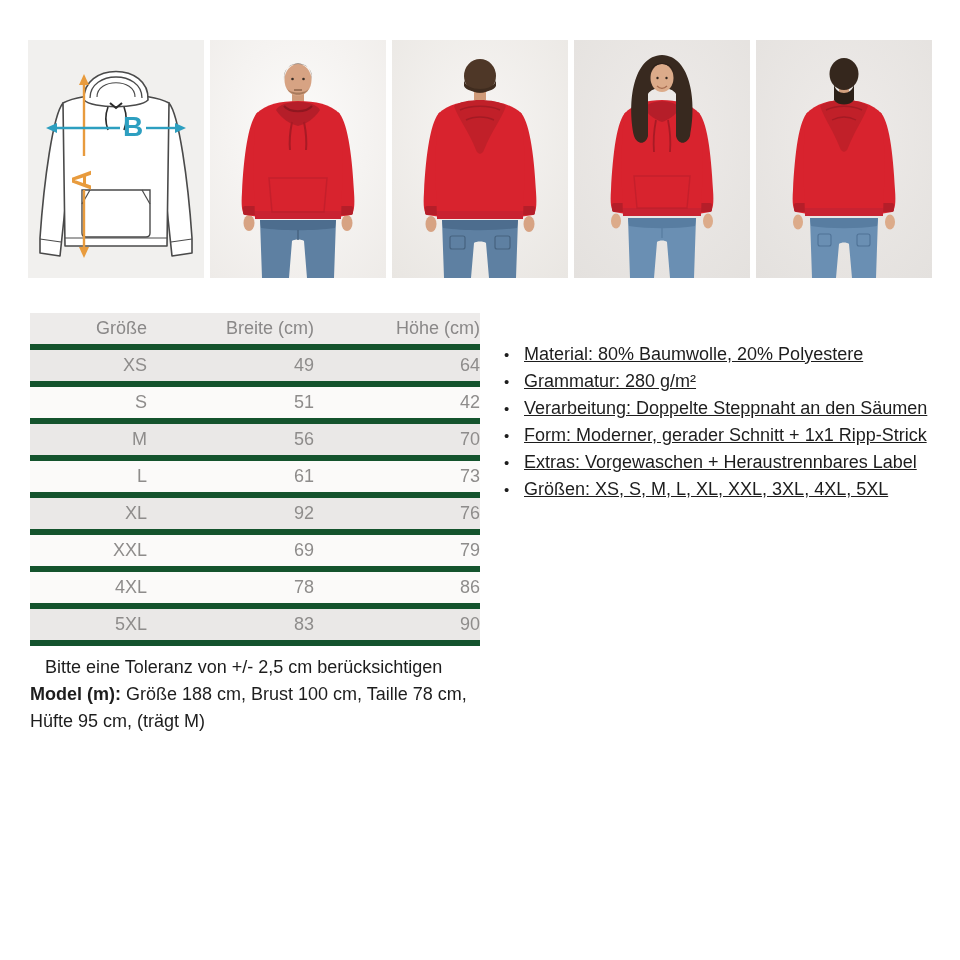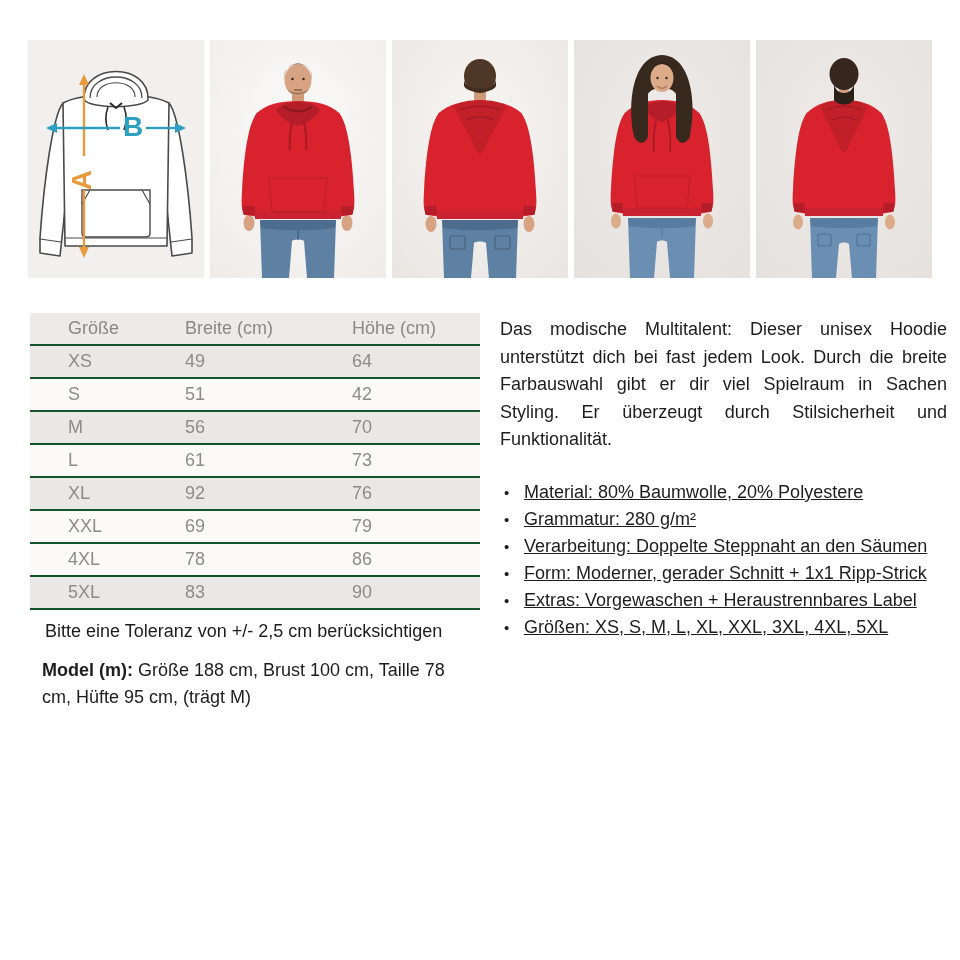--- a/index.html
+++ b/index.html
@@ -24,29 +24,29 @@
   .right-col{position:absolute;left:500px;top:316px;width:447px;}
   
   table.size{
     width:450px;border-collapse:collapse;table-layout:fixed;
     font-size:18px;color:#8e8c8b;
   }
   table.size col.c1{width:117px;}
   table.size col.c2{width:167px;}
   table.size col.c3{width:166px;}
   table.size th, table.size td{
-    height:31px;padding:0 0 0 38px;text-align:left;font-weight:normal;
-    border-bottom:2px solid #14532d;white-space:nowrap;
+    height:31px;padding:0 0 0 38px;text-align:right;font-weight:normal;
+    border-bottom:6px solid #14532d;white-space:nowrap;
   }
   table.size thead th{background:#edebea;color:#8a8888;}
   table.size tbody tr.odd td{background:#eae8e7;}
   table.size tbody tr.even td{background:#fbfaf9;}
   
   .tolerance{margin:8px 0 0 15px;font-size:18px;line-height:27px;color:#1d1d1d;}
-  .model{margin:12px;font-size:18px;line-height:27px;color:#1d1d1d;}
+  .model{margin:0;font-size:18px;line-height:27px;color:#1d1d1d;}
   .model strong{font-weight:bold;}
   .model-w{margin-top:27px;}
   
   .intro{
     margin:0;font-size:18px;line-height:27.5px;text-align:justify;color:#1d1d1d;
   }
   ul.specs{
     list-style:none;margin:25px 0 0 0;padding:0;width:432px;
     font-size:18px;line-height:27px;color:#1d1d1d;
   }
@@ -321,21 +321,20 @@
     </tbody>
   </table>
 
   <p class="tolerance">Bitte eine Toleranz von +/- 2,5 cm berücksichtigen</p>
 
   <p class="model"><strong>Model (m):</strong><span> Größe 188 cm, Brust 100 cm, Taille 78 cm, Hüfte 95 cm, (trägt M)</span></p>
 
 </div>
 
 <div class="right-col">
-  <p class="intro">Das modische Multitalent: Dieser unisex Hoodie unterstützt dich bei fast jedem Look. Durch die breite Farbauswahl gibt er dir viel Spielraum in Sachen Styling. Er überzeugt durch Stilsicherheit und Funktionalität.</p>
 
   <ul class="specs">
     <li>
       <span class="b">•</span>
       <span class="t">Material: 80% Baumwolle, 20% Polyestere</span>
     </li>
     <li>
       <span class="b">•</span>
       <span class="t">Grammatur: 280 g/m²</span>
     </li>

